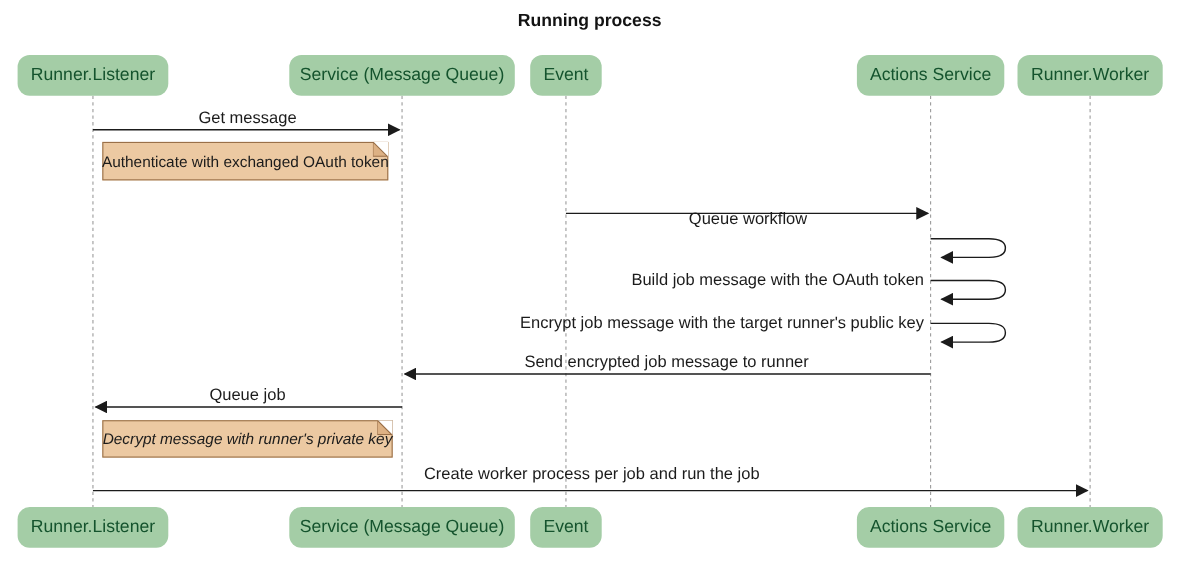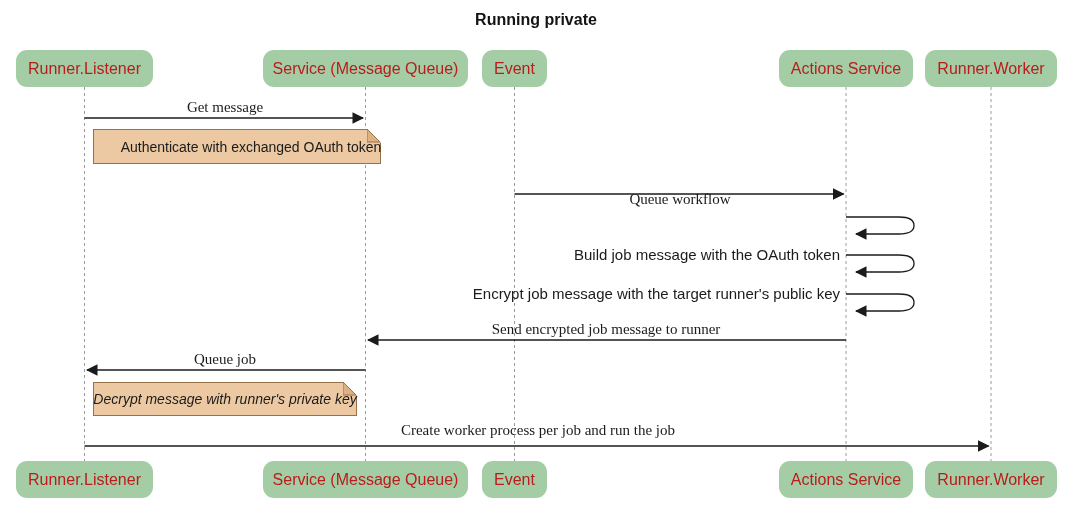--- a/index.html
+++ b/index.html
@@ -13,44 +13,44 @@
   }
   .title{
     position:absolute;left:0;top:11px;width:1072px;
     text-align:center;font-size:16px;font-weight:bold;color:#131313;
   }
   .actor{
     position:absolute;height:37px;
     background:#a4cda6;
     border-radius:11px;
     display:flex;align-items:center;justify-content:center;
-    font-size:16px;color:#b91c1c;white-space:nowrap;
+    font-size:16px;color:#14532d;white-space:nowrap;
   }
   .overlay{position:absolute;left:0;top:0;}
   .msg{
     position:absolute;height:17px;line-height:17px;
     font-size:15px;color:#1b1b1b;white-space:nowrap;
   }
-  .center{text-align:center;font-family:Liberation Serif, serif;}
+  .center{text-align:center;}
   .right{text-align:right;}
   .note{
     position:absolute;
     background:#ecc9a2;
     border:1px solid #9a7049;
     display:flex;align-items:center;justify-content:center;
     font-size:14px;color:#1b1b1b;white-space:nowrap;
   }
   .fold{position:absolute;top:-1px;right:-1px;}
 </style>
 </head>
 <body>
 
 <div id="diagram">
 
-  <div class="title">Running private</div>
+  <div class="title">Running process</div>
 
   <svg class="overlay" width="1072" height="523">
     <defs>
       <marker id="ah" viewBox="0 0 10 10" refX="9" refY="5" markerWidth="9" markerHeight="9" orient="auto">
         <path d="M0,0 L10,5 L0,10 Z" fill="#1b1b1b"></path>
       </marker>
     </defs>
 
     <g stroke="#9b9b9b" stroke-width="1" stroke-dasharray="3,3">
       <line x1="84.5" y1="87" x2="84.5" y2="461"></line>
@@ -107,21 +107,21 @@
     </div>
 
   <div class="msg center" style="left:84px;top:99px;width:282px;">Get message</div>
   <div class="msg center" style="left:514px;top:191px;width:332px;">Queue workflow</div>
   <div class="msg right" style="left:540px;top:246px;width:300px;">Build job message with the OAuth token</div>
   <div class="msg center" style="left:366px;top:321px;width:480px;">Send encrypted job message to runner</div>
   <div class="msg right" style="left:440px;top:285px;width:400px;">Encrypt job message with the target runner's public key</div>
   <div class="msg center" style="left:84px;top:351px;width:282px;">Queue job</div>
   <div class="msg center" style="left:84px;top:422px;width:908px;">Create worker process per job and run the job</div>
 
-  <div class="note" style="left:93px;top:129px;width:258px;height:33px;padding-left:28px;">
+  <div class="note" style="left:93px;top:129px;width:258px;height:33px;">
     <span>Authenticate with exchanged OAuth token</span>
     <svg class="fold" width="14" height="14">
       <polygon points="0,0 14,0 14,14" fill="#ffffff"></polygon>
       <polygon points="0,0 13,13 0,13" fill="#ddb184" stroke="#9a7049" stroke-width="1"></polygon>
     </svg>
   </div>
   <div class="note" style="left:93px;top:382px;width:262px;height:32px;font-style:italic;">
     <span>Decrypt message with runner's private key</span>
     <svg class="fold" width="14" height="14">
       <polygon points="0,0 14,0 14,14" fill="#ffffff"></polygon>

